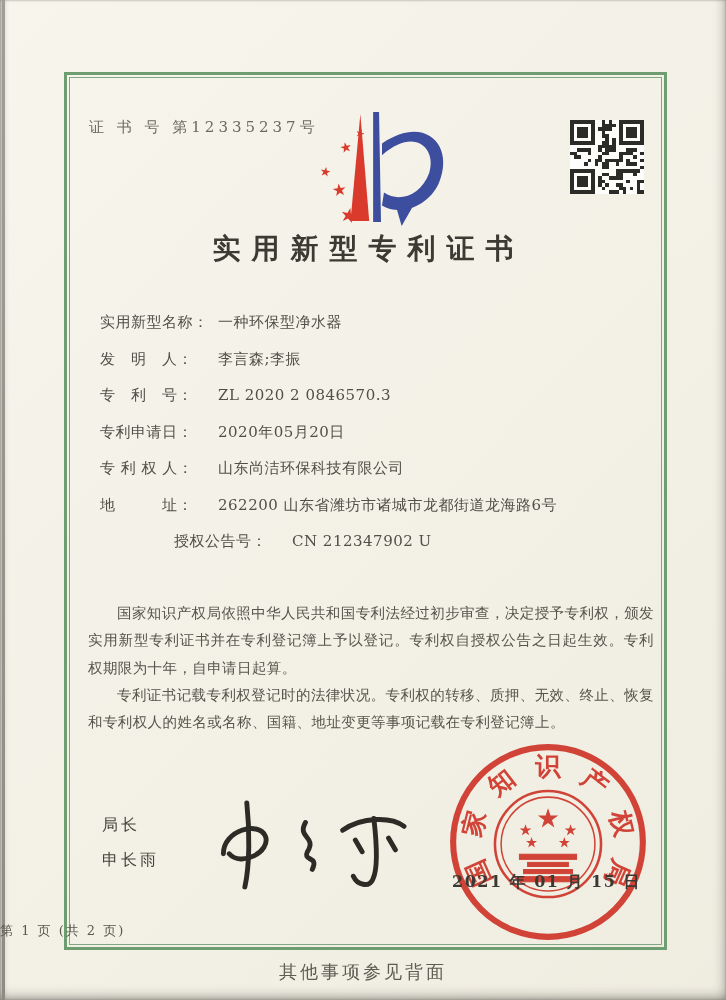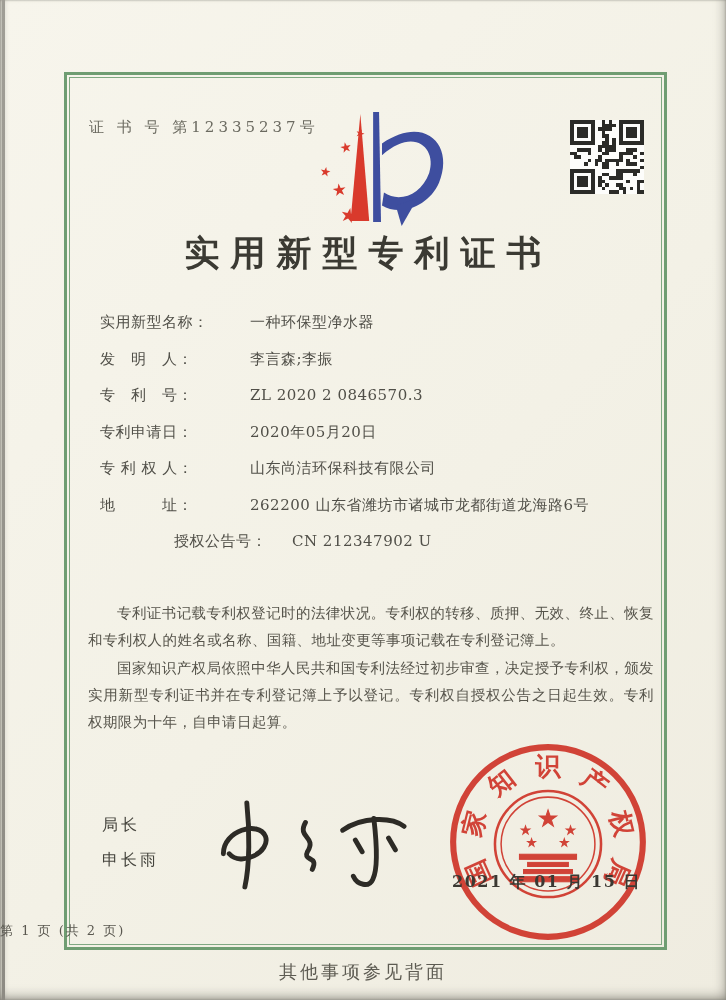--- a/index.html
+++ b/index.html
@@ -24,25 +24,25 @@
     border:1px solid #7fa882;
   }
   .cert-no {
     position:absolute; left:89px; top:118px;
     font-size:15px; letter-spacing:4px; color:#6b6a60;
   }
   .logo { position:absolute; left:296px; top:110px; }
   .qr { position:absolute; left:570px; top:120px; width:74px; height:74px; background:#fdfdfb; }
   .title {
     position:absolute; left:0; top:230px; width:100%;
-    text-align:center; font-size:35px; font-weight:600;
+    text-align:center; font-size:28px; font-weight:600;
     letter-spacing:11px; color:#3b3a33; text-indent:11px;
   }
   .fields { position:absolute; left:100px; top:313px; width:545px; }
-  .frow { display:flex; margin-bottom:17.5px; font-size:15px; color:#504f48; letter-spacing:0.5px; white-space:nowrap;gap:32px; }
+  .frow { display:flex; margin-bottom:17.5px; font-size:15px; color:#504f48; letter-spacing:0.5px; white-space:nowrap; }
   .frow .lab { min-width:118px; }
   .frow.split { display:flex; }
   .frow.split .pair2 { margin-left:74px; display:flex; }
   .paras {
     position:absolute; left:88px; top:600px; width:566px;
     font-size:14.5px; line-height:1.88; color:#56544b;
     text-align:justify; letter-spacing:0.4px;
   }
   .paras p { text-indent:2em; }
   .signer { position:absolute; left:102px; top:815px; font-size:16px; color:#45443d; }
@@ -243,22 +243,22 @@
     </div>
     <div class="frow split">
       <span class="pair2">
         <span class="lab">授权公告号：</span>
           <span class="val">CN 212347902 U</span>
       </span>
     </div>
   </div>
 
   <div class="paras">
+    <p>国家知识产权局依照中华人民共和国专利法经过初步审查，决定授予专利权，颁发实用新型专利证书并在专利登记簿上予以登记。专利权自授权公告之日起生效。专利权期限为十年，自申请日起算。</p>
     <p>专利证书记载专利权登记时的法律状况。专利权的转移、质押、无效、终止、恢复和专利权人的姓名或名称、国籍、地址变更等事项记载在专利登记簿上。</p>
-    <p>国家知识产权局依照中华人民共和国专利法经过初步审查，决定授予专利权，颁发实用新型专利证书并在专利登记簿上予以登记。专利权自授权公告之日起生效。专利权期限为十年，自申请日起算。</p>
   </div>
 
   <div class="signer">
     <div>局长</div>
     <div>申长雨</div>
   </div>
 
   <div class="signature">
     <svg width="215" height="100" viewBox="0 0 220 100" fill="none" stroke="#2d2b26" stroke-width="5" stroke-linecap="round">
       <path d="M28,62 C28,38 64,28 71,44 C77,60 46,76 34,62"></path>

